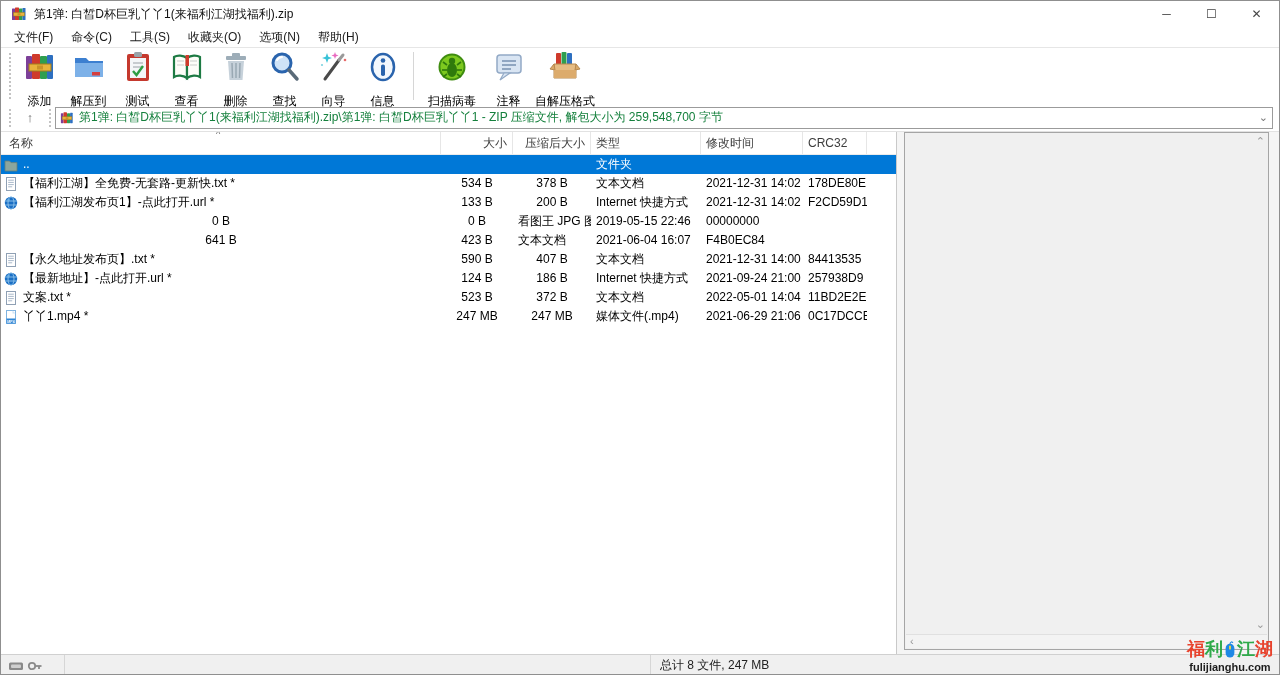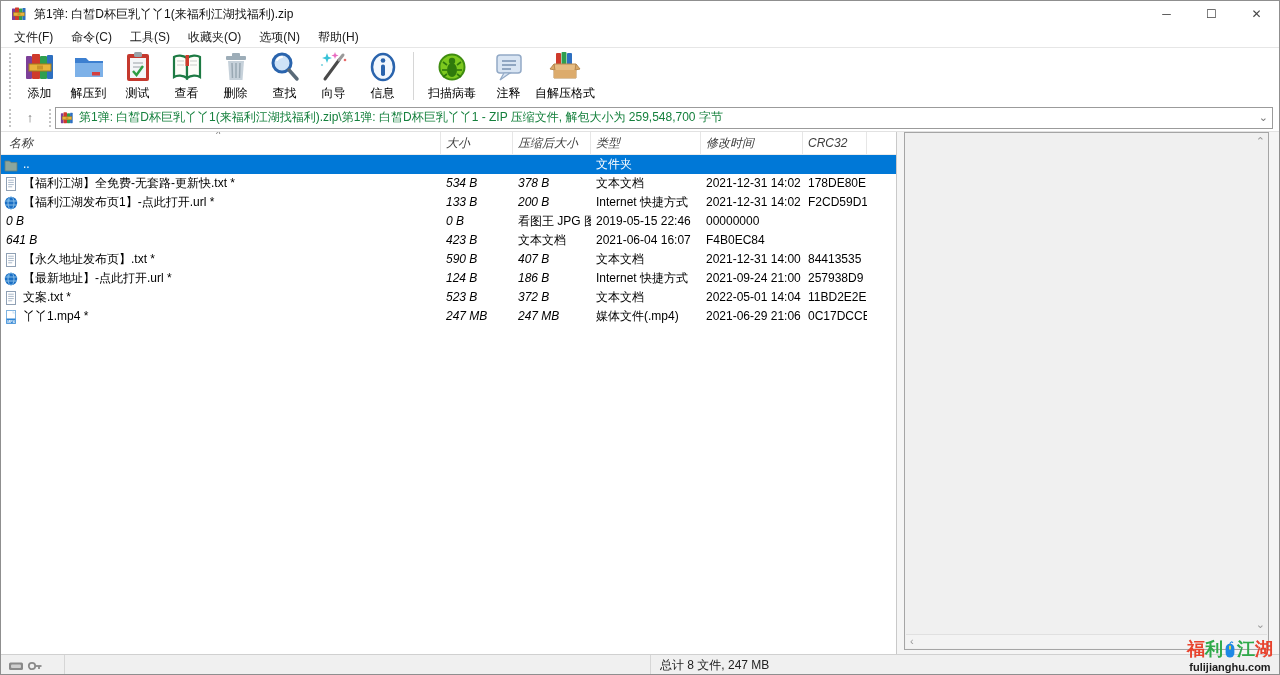--- a/index.html
+++ b/index.html
@@ -16,46 +16,46 @@
   
   .menubar { height:21px; display:flex; align-items:center; background:#fff; border-bottom:1px solid #e6e6e6; padding-left:4px; }
   .menubar .mitem { font-size:12px; color:#1a1a1a; padding:0 9px; line-height:21px; }
 
   
   .toolbar { height:56px; display:flex; align-items:flex-start; background:#fff; padding-left:8px; position:relative; }
   .tb-handle { border-left:2px dotted #c3c3c3; height:46px; margin:5px 4px 0 0; }
   .tbtn { width:49px; display:flex; flex-direction:column; align-items:center; padding-top:3px; }
   .tbtn.wide { width:64px; }
   .tbtn svg { width:32px; height:32px; }
-  .tbtn .tlabel { font-size:12px; color:#000; margin-top:2px; white-space:nowrap; }
+  .tbtn .tlabel { font-size:12px; color:#000; margin-top:10px; white-space:nowrap; }
   .tb-sep { width:1px; background:#d6d6d6; height:48px; margin:4px 6px 0 6px; }
 
   
   .addressbar { height:28px; display:flex; align-items:center; background:#fff; padding:0 6px 0 4px; border-bottom:1px solid #e2e2e2; }
   .ab-handle { border-left:2px dotted #c3c3c3; height:18px; margin:0 4px; }
   .upbtn { width:30px; height:22px; text-align:center; line-height:22px; font-size:13px; color:#666; }
   .combo { flex:1; height:22px; background:#fff; border:1px solid #9b9b9b; display:flex; align-items:center; padding:0 4px; overflow:hidden; }
   .combo .cicon { width:14px; height:14px; margin-right:5px; flex:none; }
   .combo .ctext { font-size:12px; color:#15803d; white-space:nowrap; overflow:hidden; flex:1; }
   .combo .carrow { color:#777; font-size:11px; flex:none; padding-left:4px; }
 
   
   .main { display:flex; height:522px; background:#f5f5f5; }
   .filelist { width:898px; background:#fff; border-right:1px solid #c9c9c9; overflow:hidden; }
-  .hdr { display:grid; grid-template-columns:440px 72px 78px 110px 102px 64px 31px; height:23px; position:relative; border-bottom:1px solid #ececec; background:#fff;font-style:italic; }
+  .hdr { display:grid; grid-template-columns:440px 72px 78px 110px 102px 64px 31px; height:23px; position:relative; border-bottom:1px solid #ececec; background:#fff; }
   .hdr .hcell { font-size:12px; color:#3d3d3d; line-height:22px; border-right:1px solid #e6e6e6; padding:0 5px; overflow:hidden; white-space:nowrap; }
   .hdr .hname { padding-left:8px; }
-  .hdr .num { }
+  .hdr .num { text-align:right; }
   .sortglyph { position:absolute; left:215px; top:-3px; font-size:9px; color:#666; }
   .row { display:grid; grid-template-columns:440px 72px 78px 110px 102px 64px 31px; height:19px; }
   .row .cell { font-size:12px; line-height:19px; color:#000; padding:0 5px; white-space:nowrap; overflow:hidden; }
   .row .name { display:flex; align-items:center; padding-left:3px; }
   .row .name .ficon { width:14px; height:14px; margin-right:5px; flex:none; }
   .row .name .ficon svg { width:14px; height:14px; display:block; }
-  .row .num { text-align:left;font-style:italic; }
+  .row .num { text-align:center; }
   .row.selected { background:#0078d7; }
   .row.selected .cell { color:#fff; }
 
   .splitter { width:7px; background:#f5f5f5; }
   .comment-wrap { width:365px; padding-top:0; }
   .comment { position:relative; width:365px; height:518px; background:#f0f0f0; border:1px solid #a5a5a5; }
   .comment .ctext2 { font-size:12px; color:#111; padding:2px 4px; }
   .vscroll-up { position:absolute; top:2px; right:3px; color:#9a9a9a; font-size:11px; }
   .vscroll-dn { position:absolute; bottom:18px; right:3px; color:#9a9a9a; font-size:11px; }
   .hscroll { position:absolute; left:1px; right:1px; bottom:1px; height:14px; background:#f3f3f3; border-top:1px solid #e0e0e0; }

